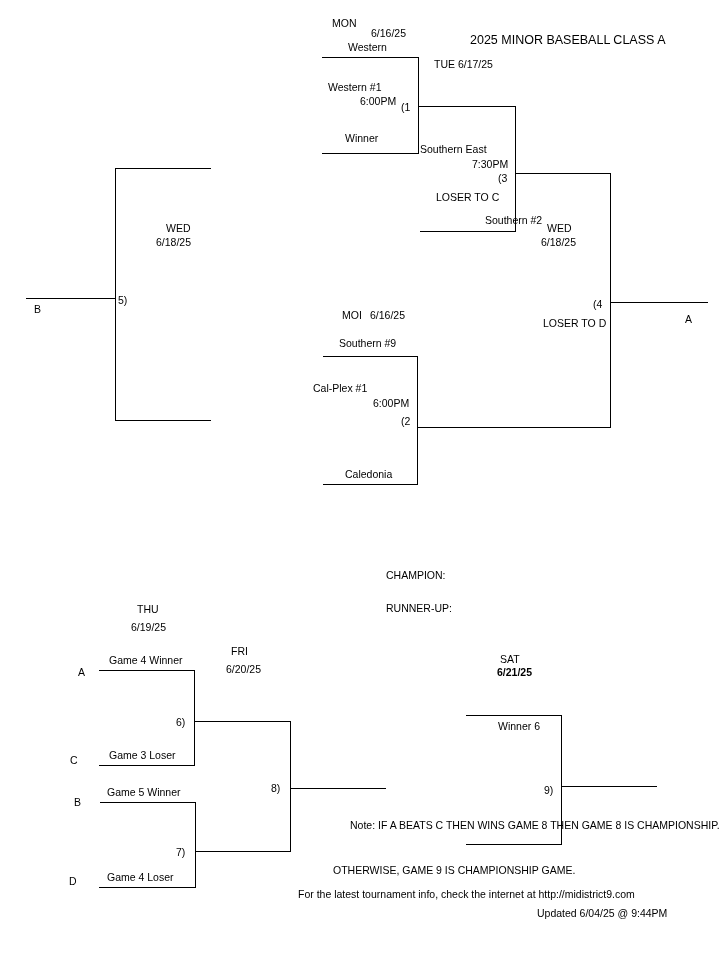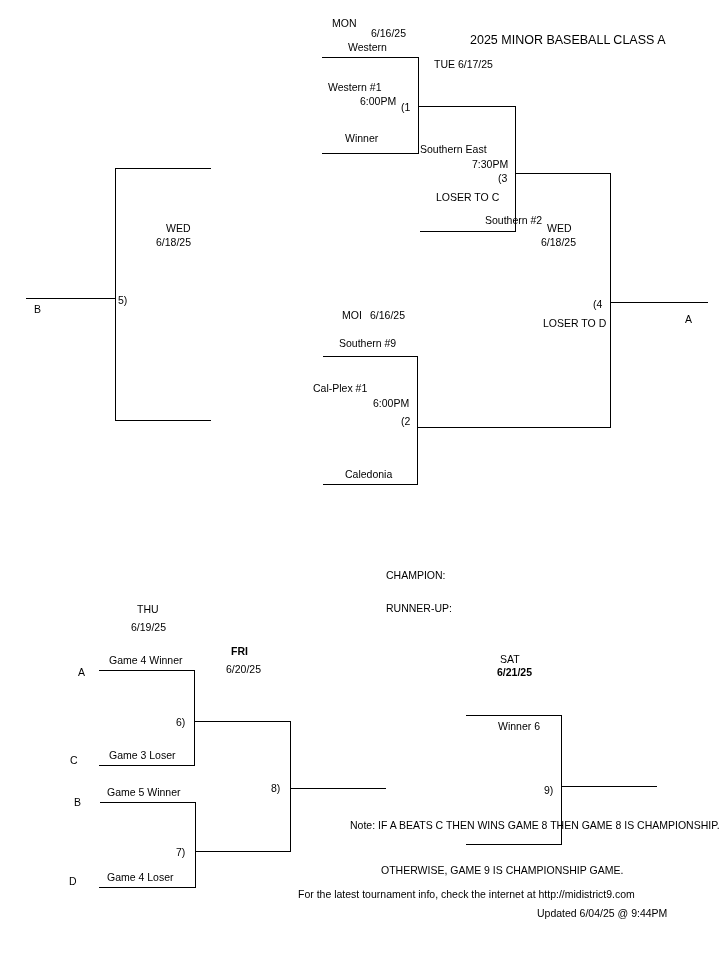--- a/index.html
+++ b/index.html
@@ -64,21 +64,21 @@
 <div class="h" style="left:115px; top:420px; width:96px;"></div>
 <div class="t" style="left:118px; top:294px;">5)</div>
 <div class="h" style="left:26px; top:298px; width:90px;"></div>
 <div class="t" style="left:34px; top:303px;">B</div>
 
 <div class="t" style="left:386px; top:569px;">CHAMPION:</div>
 <div class="t" style="left:386px; top:602px;">RUNNER-UP:</div>
 
 <div class="t" style="left:137px; top:603px;">THU</div>
 <div class="t" style="left:131px; top:621px;">6/19/25</div>
-<div class="t" style="left:231px; top:645px;font-weight:bold;">FRI</div>
+<div class="t" style="left:231px; top:645px;">FRI</div>
 <div class="t" style="left:226px; top:663px;">6/20/25</div>
 <div class="t" style="left:500px; top:653px;">SAT</div>
 <div class="t" style="left:497px; top:666px;font-weight:bold;">6/21/25</div>
 
 <div class="t" style="left:78px; top:666px;">A</div>
 <div class="t" style="left:109px; top:654px;">Game 4 Winner</div>
 <div class="h" style="left:99px; top:670px; width:95px;"></div>
 <div class="v" style="left:194px; top:670px; height:96px;"></div>
 <div class="t" style="left:176px; top:716px;">6)</div>
 <div class="t" style="left:109px; top:749px;">Game 3 Loser</div>
@@ -101,15 +101,15 @@
 <div class="h" style="left:290px; top:788px; width:96px;"></div>
 
 <div class="h" style="left:466px; top:715px; width:96px;"></div>
 <div class="t" style="left:498px; top:720px;">Winner 6</div>
 <div class="v" style="left:561px; top:715px; height:130px;"></div>
 <div class="h" style="left:466px; top:844px; width:96px;"></div>
 <div class="t" style="left:544px; top:784px;">9)</div>
 <div class="h" style="left:562px; top:786px; width:95px;"></div>
 
 <div class="t" style="left:306px; top:819px;padding-left:44px;">Note: IF A BEATS C THEN WINS GAME 8 THEN GAME 8 IS CHAMPIONSHIP.</div>
-<div class="t" style="left:333px; top:864px;margin-left:48px;">OTHERWISE, GAME 9 IS CHAMPIONSHIP GAME.</div>
+<div class="t" style="left:333px; top:864px;">OTHERWISE, GAME 9 IS CHAMPIONSHIP GAME.</div>
 <div class="t" style="left:298px; top:888px;">For the latest tournament info, check the internet at http://midistrict9.com</div>
 <div class="t" style="left:537px; top:907px;">Updated  6/04/25 @  9:44PM</div>
 
 </body></html>

